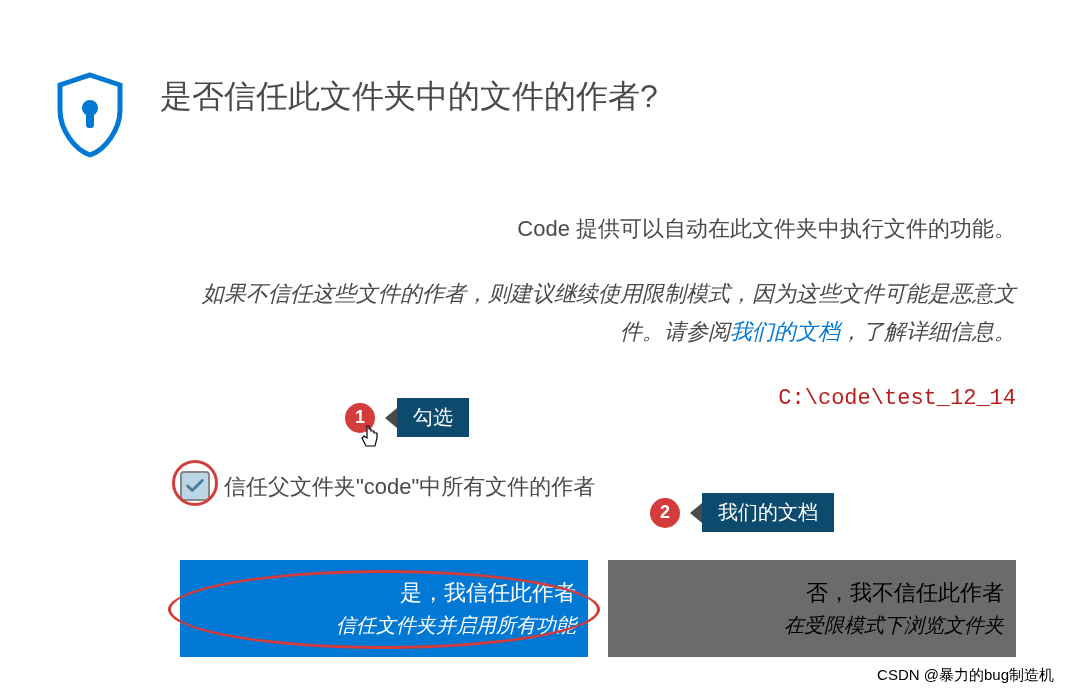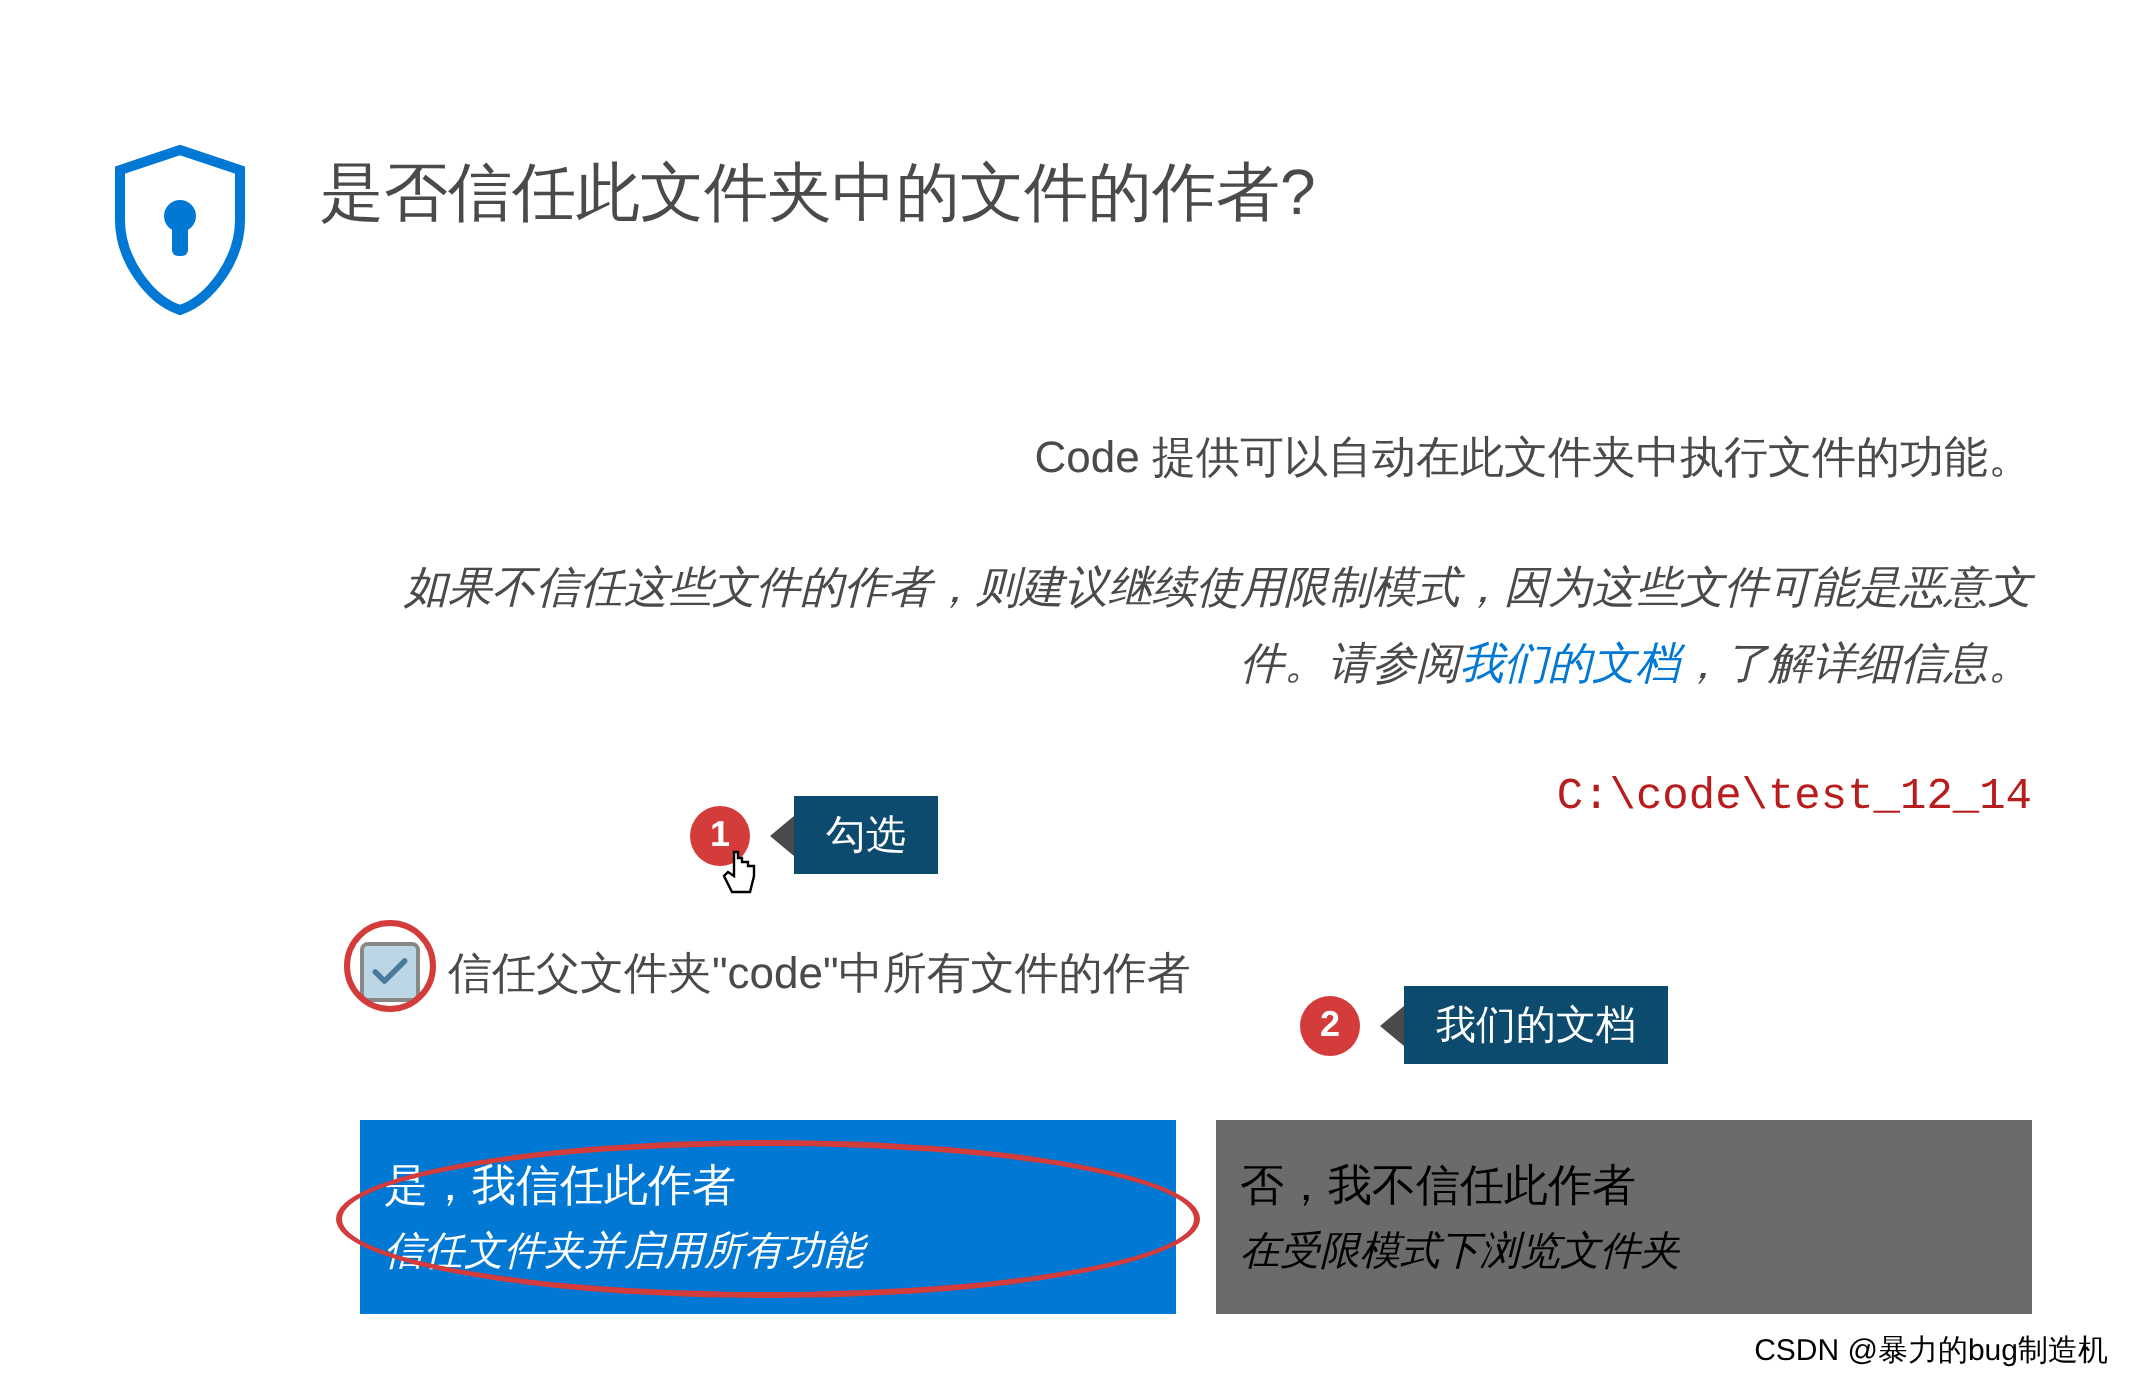--- a/index.html
+++ b/index.html
@@ -151,21 +151,21 @@
     }
     .button-row {
       display: flex;
       gap: 20px;
       padding-left: 130px;
       position: relative;
     }
     .action-button {
       flex: 1;
       padding: 18px 12px;
-      text-align: left;
+      text-align: right;
       cursor: pointer;
       border: none;
       font-family: inherit;
     }
     .btn-primary {
       background: #0078d4;
       color: #fff;
       position: relative;
     }
     .btn-secondary {

